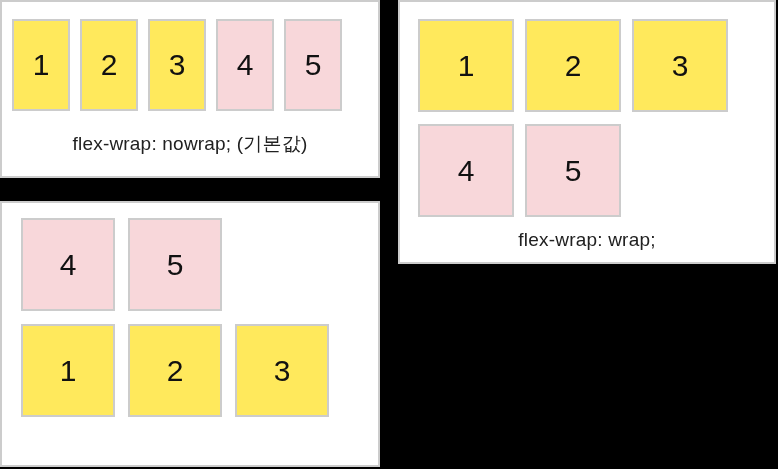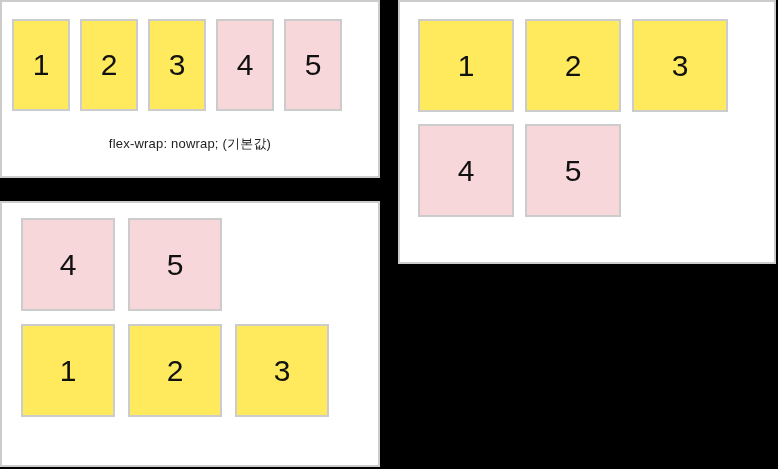--- a/index.html
+++ b/index.html
@@ -66,21 +66,21 @@
   .panel-wrapreverse .box { width: 94px; height: 93px; }
 
   .box[data-type="yellow"] { background: var(--yellow); }
   .box[data-type="pink"]   { background: var(--pink); }
 
   .panel-label {
     flex: 1;
     display: flex;
     align-items: center;
     justify-content: center;
-    font-size: 13px;
+    font-size: 19px;
     color: var(--text_dark);
     letter-spacing: 0.2px;
   }
 </style>
 </head>
 <body>
 
 <div class="stage">
 
   <section class="panel panel-nowrap">
@@ -95,20 +95,21 @@
   </section>
 
   <section class="panel panel-wrap">
     <div class="boxes">
       <div class="box" data-type="yellow">1</div>
       <div class="box" data-type="yellow">2</div>
       <div class="box" data-type="yellow">3</div>
       <div class="box" data-type="pink">4</div>
       <div class="box" data-type="pink">5</div>
     </div>
+    <div class="panel-label">flex-wrap: wrap;</div>
   </section>
 
   <section class="panel panel-wrapreverse">
     <div class="boxes">
       <div class="box" data-type="yellow">1</div>
       <div class="box" data-type="yellow">2</div>
       <div class="box" data-type="yellow">3</div>
       <div class="box" data-type="pink">4</div>
       <div class="box" data-type="pink">5</div>
     </div>

